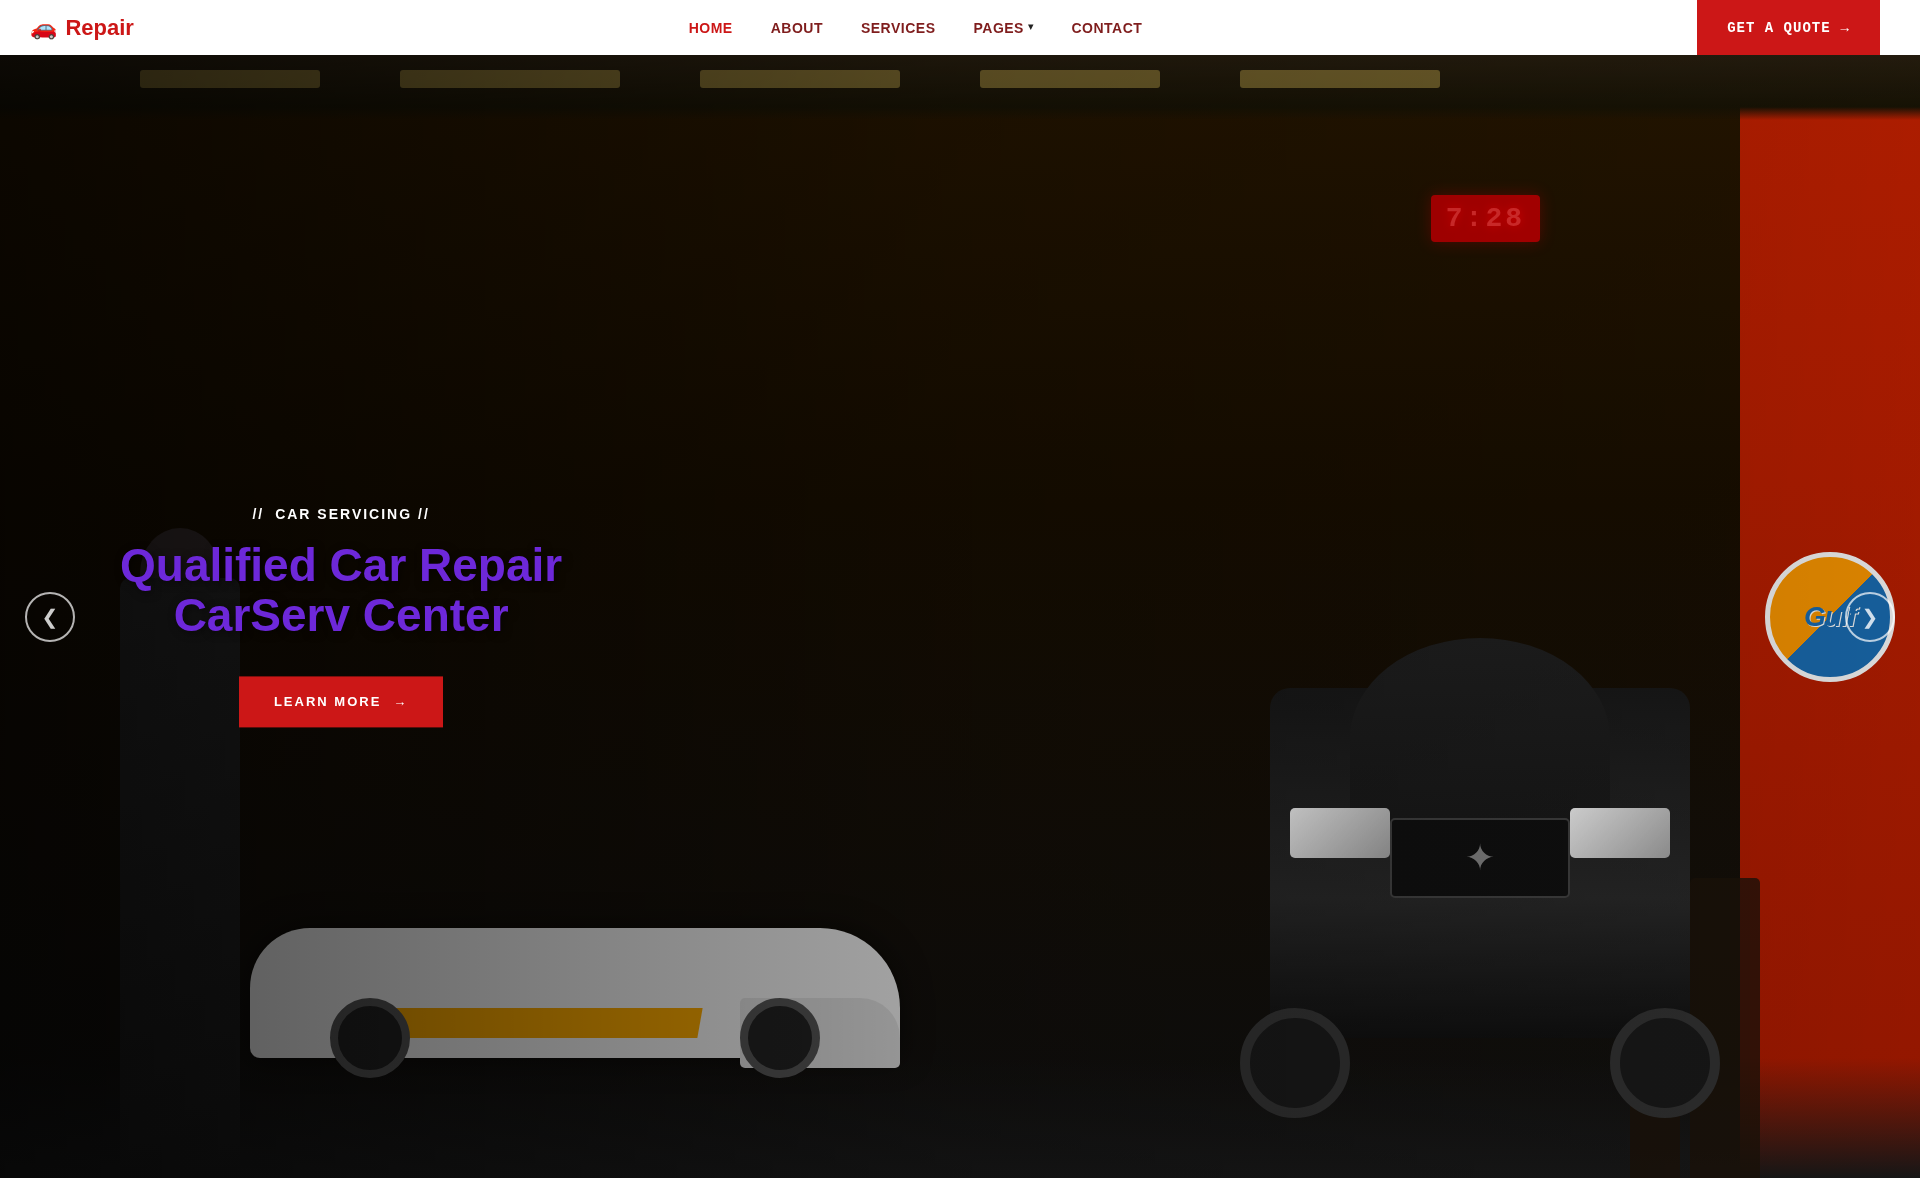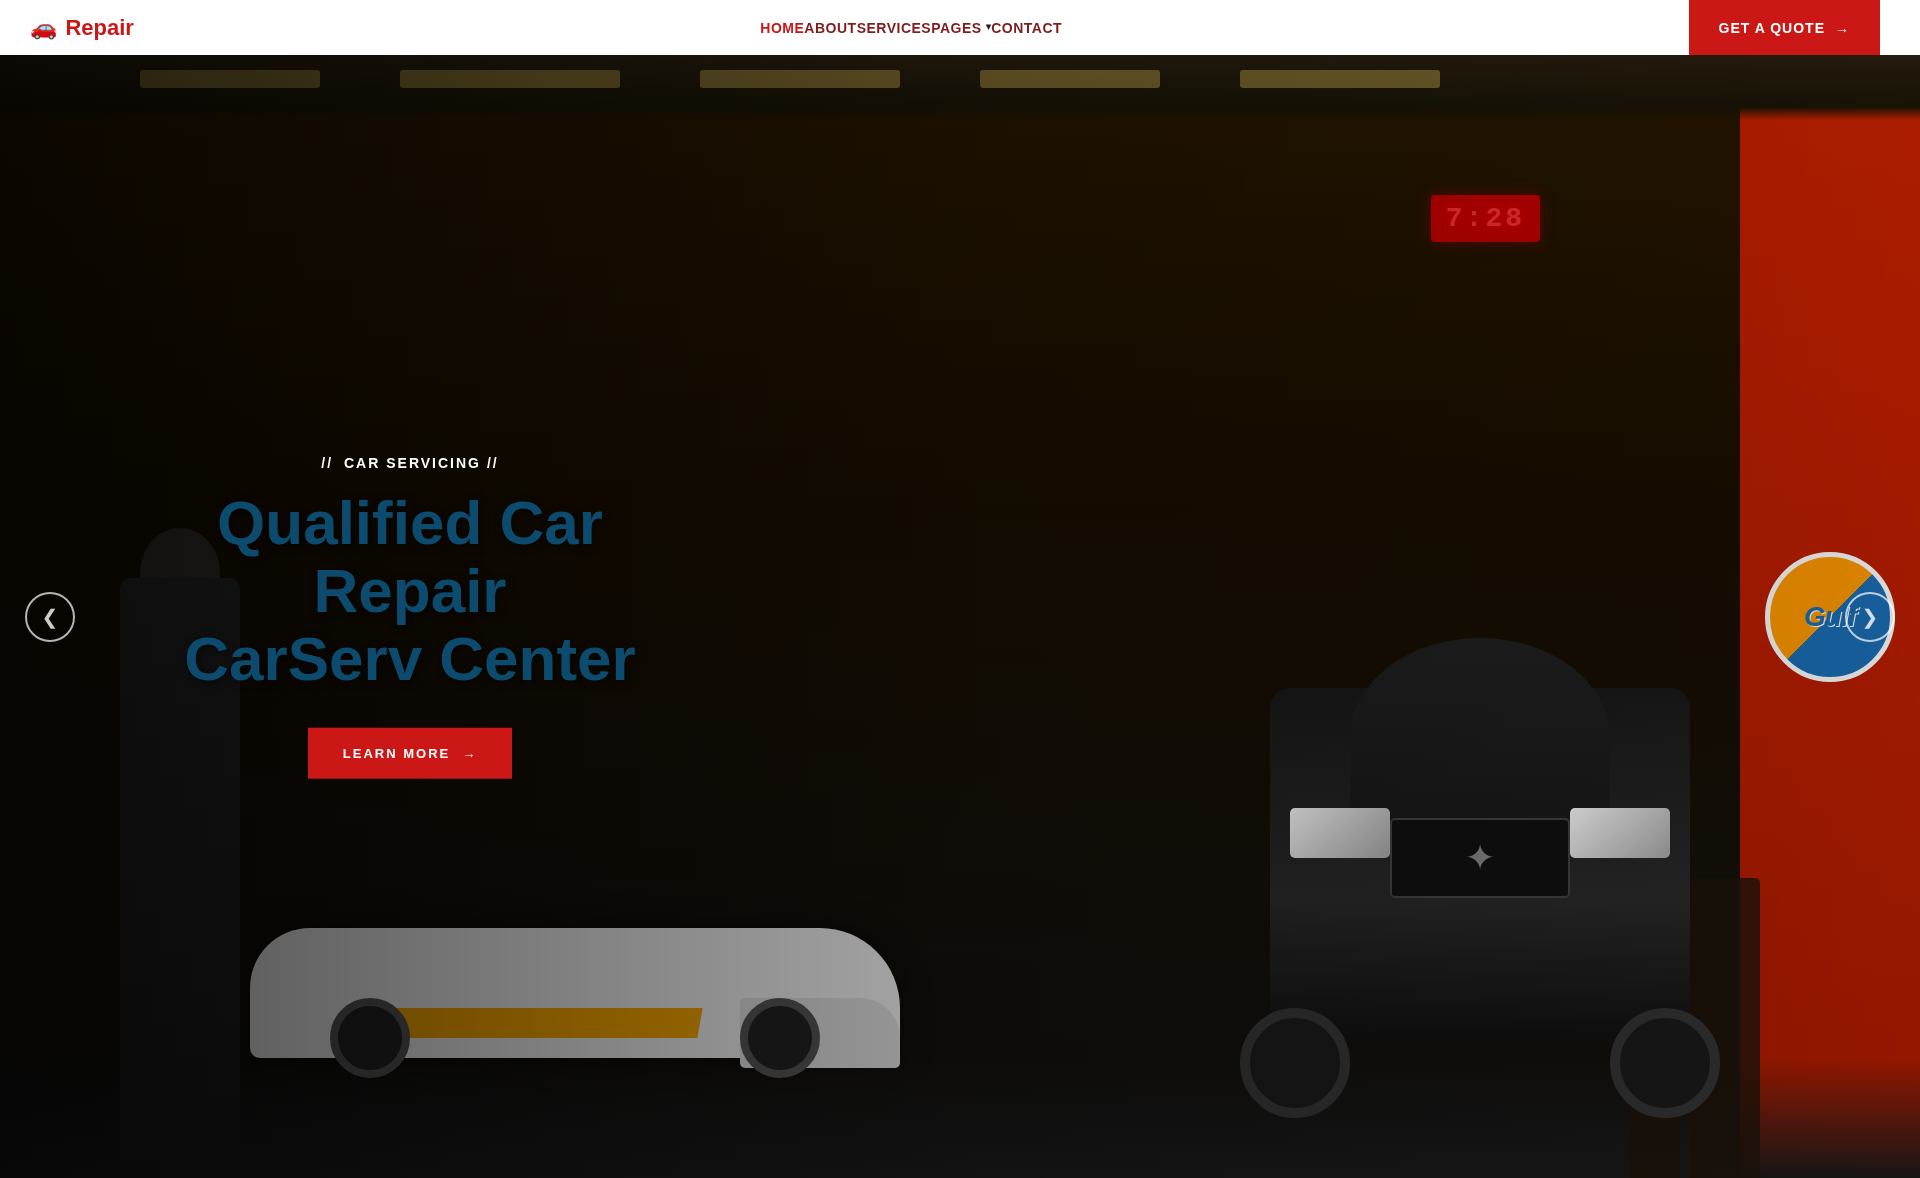--- a/index.html
+++ b/index.html
@@ -29,20 +29,21 @@
       align-items: center;
       gap: 8px;
       text-decoration: none;
     }
     .brand-logo .car-icon {
       font-size: 22px;
     }
     .navbar-nav {
       display: flex;
       align-items: center;
+      gap: 38px;
       list-style: none;
     }
     .navbar-nav li a {
       text-decoration: none;
       color: #7f1d1d;
       font-size: 14px;
       font-weight: 600;
       letter-spacing: 0.5px;
       text-transform: uppercase;
     }
@@ -70,20 +71,21 @@
       padding: 0 30px;
       font-size: 14px;
       font-weight: 700;
       letter-spacing: 1px;
       text-transform: uppercase;
       cursor: pointer;
       display: flex;
       align-items: center;
       gap: 10px;
       white-space: nowrap;
+      font-family: Liberation Mono, monospace;
     }
 
     
     .hero {
       position: relative;
       width: 100%;
       height: calc(1178px - 55px);
       overflow: hidden;
     }
 
@@ -373,22 +375,22 @@
       font-weight: 600;
       letter-spacing: 2px;
       margin-bottom: 18px;
       text-transform: uppercase;
     }
     .hero-tag .slashes {
       color: #fff;
       margin-right: 5px;
     }
     .hero-title {
-      color: #0c4a6e;
-      font-size: 62px;
+      color: #6d28d9;
+      font-size: 46px;
       font-weight: 900;
       line-height: 1.1;
       margin-bottom: 35px;
       text-shadow: 2px 2px 8px rgba(0,0,0,0.5);
     }
     .hero-cta {
       display: inline-flex;
       align-items: center;
       gap: 12px;
       background: #cc1717;

